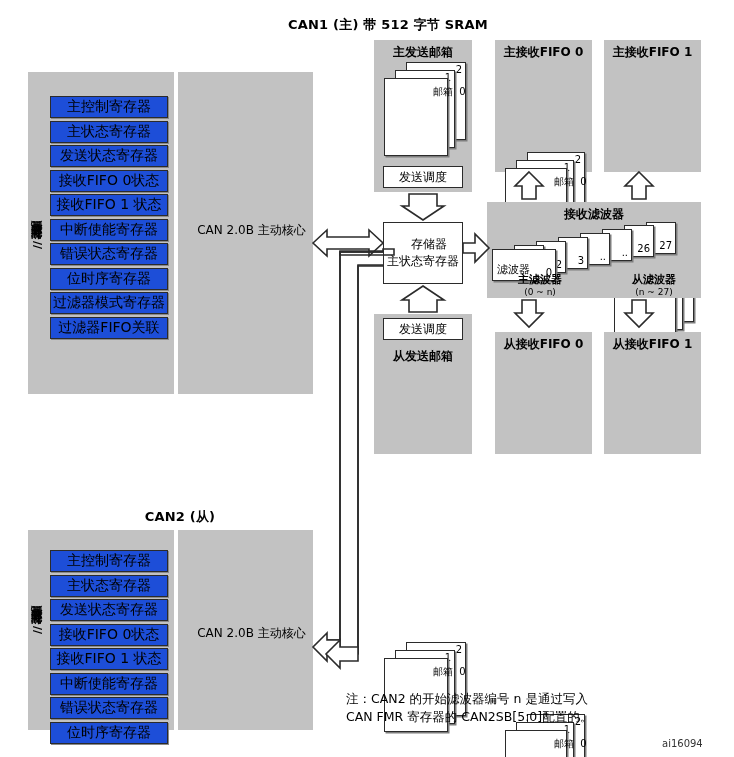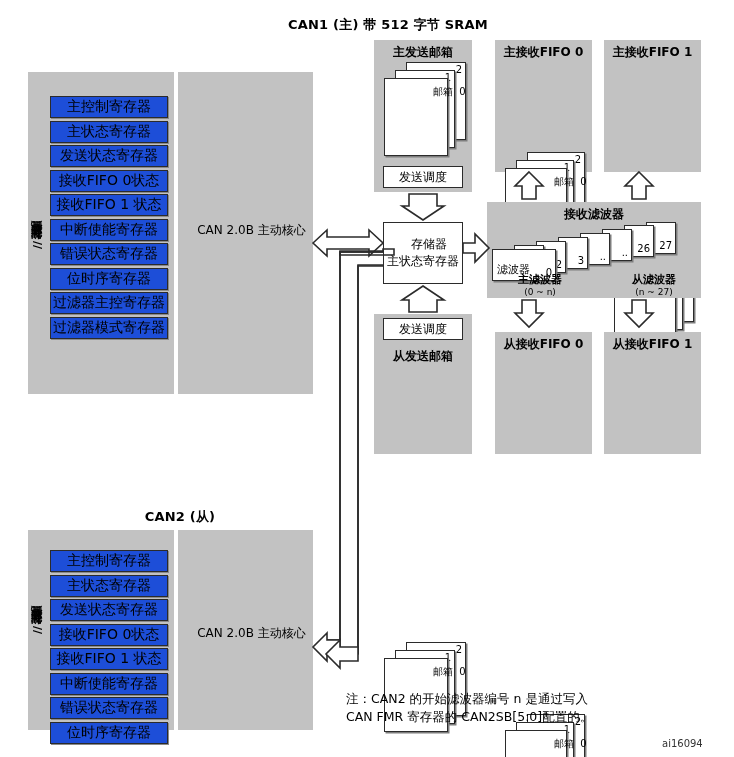--- a/index.html
+++ b/index.html
@@ -90,22 +90,22 @@
 
 <div class="abs" style="left:50px;top:96px;width:118px;">
   <div class="reg">主控制寄存器</div>
   <div class="reg">主状态寄存器</div>
   <div class="reg">发送状态寄存器</div>
   <div class="reg">接收FIFO 0状态</div>
   <div class="reg">接收FIFO 1 状态</div>
   <div class="reg">中断使能寄存器</div>
   <div class="reg">错误状态寄存器</div>
   <div class="reg">位时序寄存器</div>
-  <div class="reg">过滤器主控寄存器</div>
   <div class="reg">过滤器模式寄存器</div>
+  <div class="reg">过滤器FIFO关联</div>
 </div>
 
 <div class="abs panel" style="left:178px;top:72px;width:135px;height:322px;"></div>
 <div class="abs core-label" style="left:178px;top:200px;width:135px;height:60px;">CAN 2.0B 主动核心</div>
 
 <div class="abs panel" style="left:374px;top:40px;width:98px;height:152px;"></div>
 <div class="abs blk-title" style="left:374px;top:44px;width:98px;">主发送邮箱</div>
 <div class="abs stack" style="left:384px;top:62px;width:84px;height:90px;">
   <div class="sheet" style="left:22px;top:0;width:58px;height:76px;">
     <span class="num">2</span>

